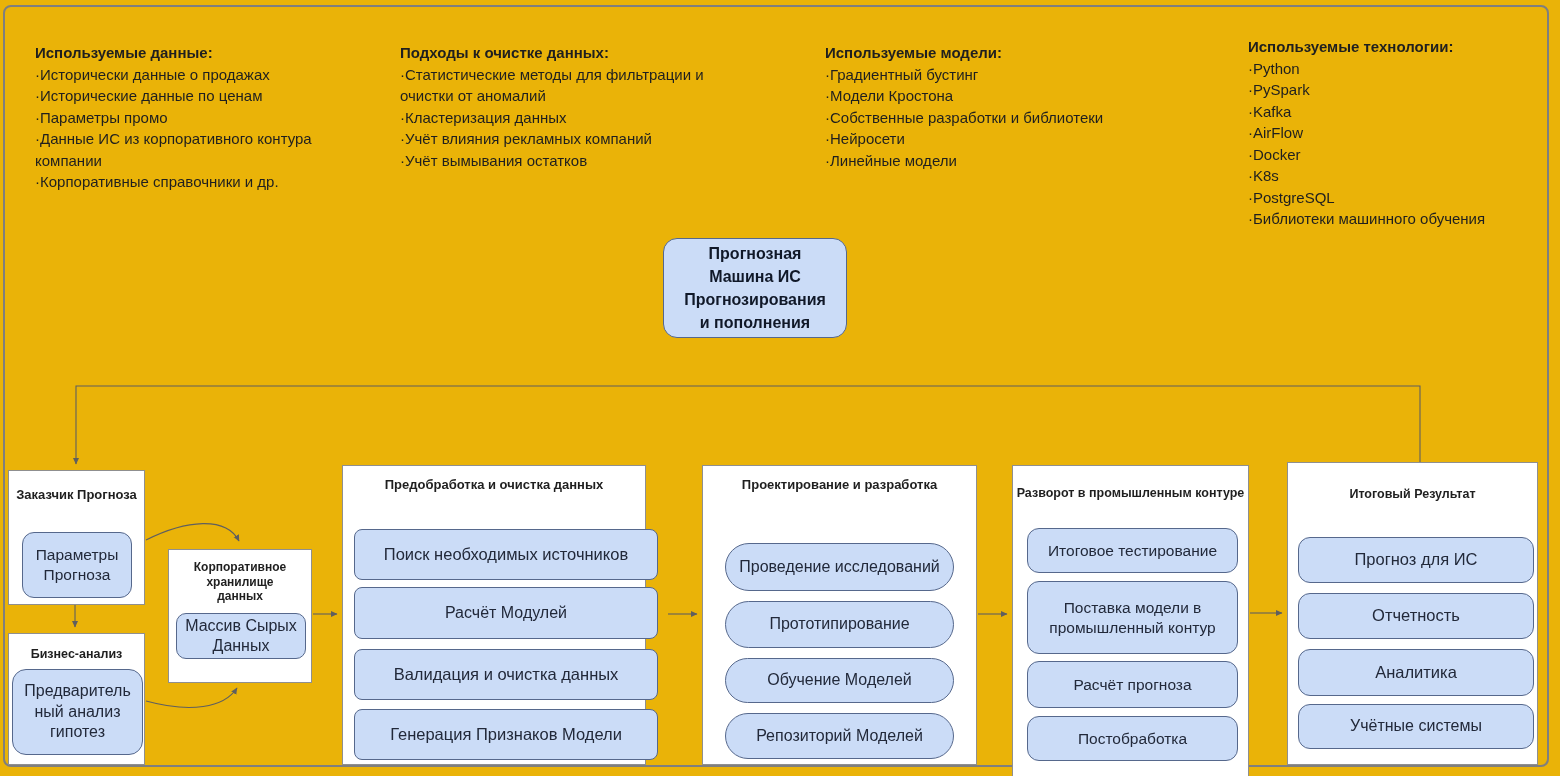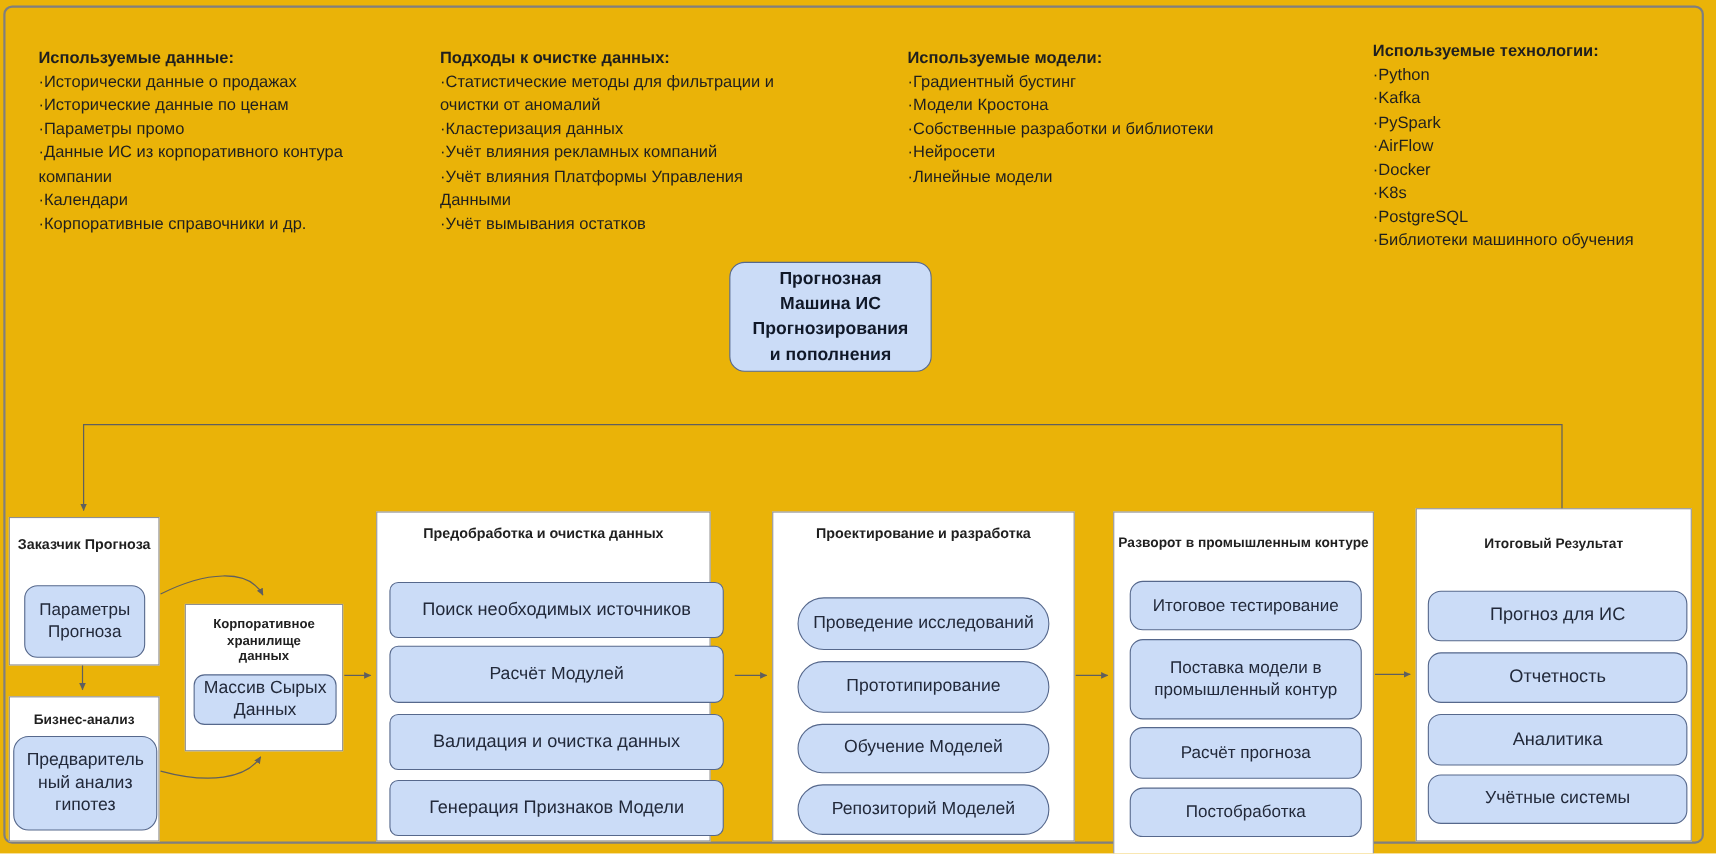--- a/index.html
+++ b/index.html
@@ -56,47 +56,45 @@
 <div id="canvas">
 
   <div class="outer-border"></div>
 
   <div class="info-col" style="left:35px;top:42px;width:308px;">
     <div class="info-title">Используемые данные:</div>
     <div class="info-item">·Исторически данные о продажах</div>
     <div class="info-item">·Исторические данные по ценам</div>
     <div class="info-item">·Параметры промо</div>
     <div class="info-item">·Данные ИС из корпоративного контура компании</div>
-    <div class="info-item">·Календари</div>
     <div class="info-item">·Корпоративные справочники и др.</div>
   </div>
 
   <div class="info-col" style="left:400px;top:42px;width:330px;">
     <div class="info-title">Подходы к очистке данных:</div>
     <div class="info-item">·Статистические методы для фильтрации и очистки от аномалий</div>
     <div class="info-item">·Кластеризация данных</div>
     <div class="info-item">·Учёт влияния рекламных компаний</div>
-    <div class="info-item">·Учёт влияния Платформы Управления Данными</div>
     <div class="info-item">·Учёт вымывания остатков</div>
   </div>
 
   <div class="info-col" style="left:825px;top:42px;width:390px;">
     <div class="info-title">Используемые модели:</div>
     <div class="info-item">·Градиентный бустинг</div>
     <div class="info-item">·Модели Кростона</div>
     <div class="info-item">·Собственные разработки и библиотеки</div>
     <div class="info-item">·Нейросети</div>
     <div class="info-item">·Линейные модели</div>
   </div>
 
   <div class="info-col" style="left:1248px;top:36px;width:300px;">
     <div class="info-title">Используемые технологии:</div>
     <div class="info-item">·Python</div>
+    <div class="info-item">·PySpark</div>
     <div class="info-item">·Kafka</div>
-    <div class="info-item">·PySpark</div>
     <div class="info-item">·AirFlow</div>
     <div class="info-item">·Docker</div>
     <div class="info-item">·K8s</div>
     <div class="info-item">·PostgreSQL</div>
     <div class="info-item">·Библиотеки машинного обучения</div>
   </div>
 
   <div class="central-node">Прогнозная Машина ИС Прогнозирования и пополнения</div>
 
   <div class="grp" style="left:8px;top:470px;width:137px;height:135px;">

